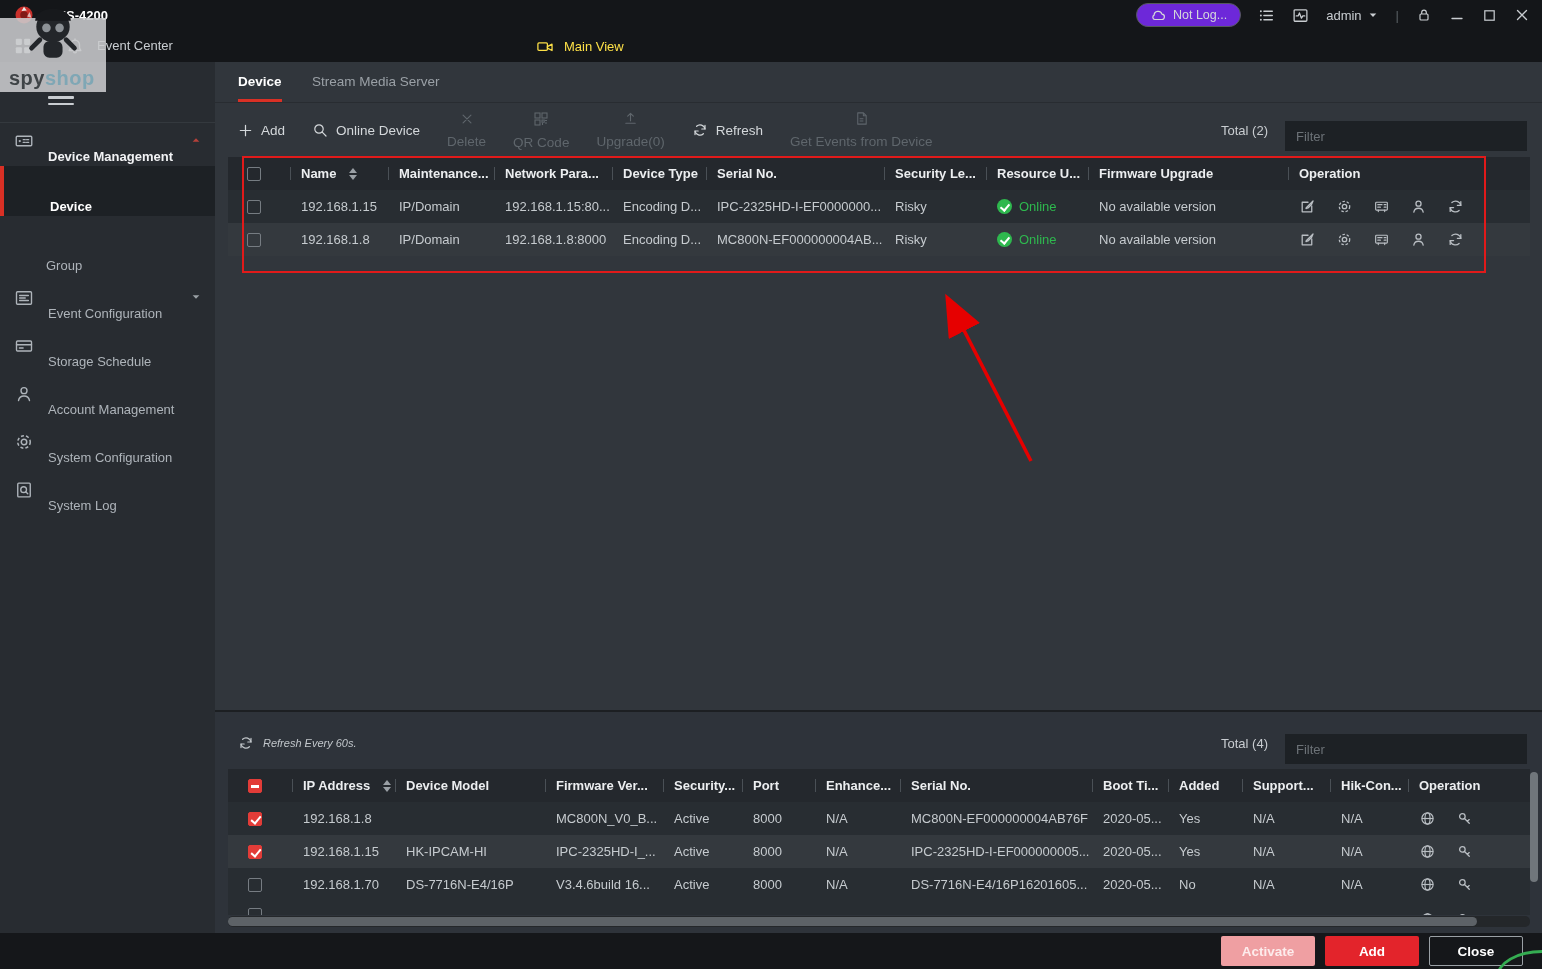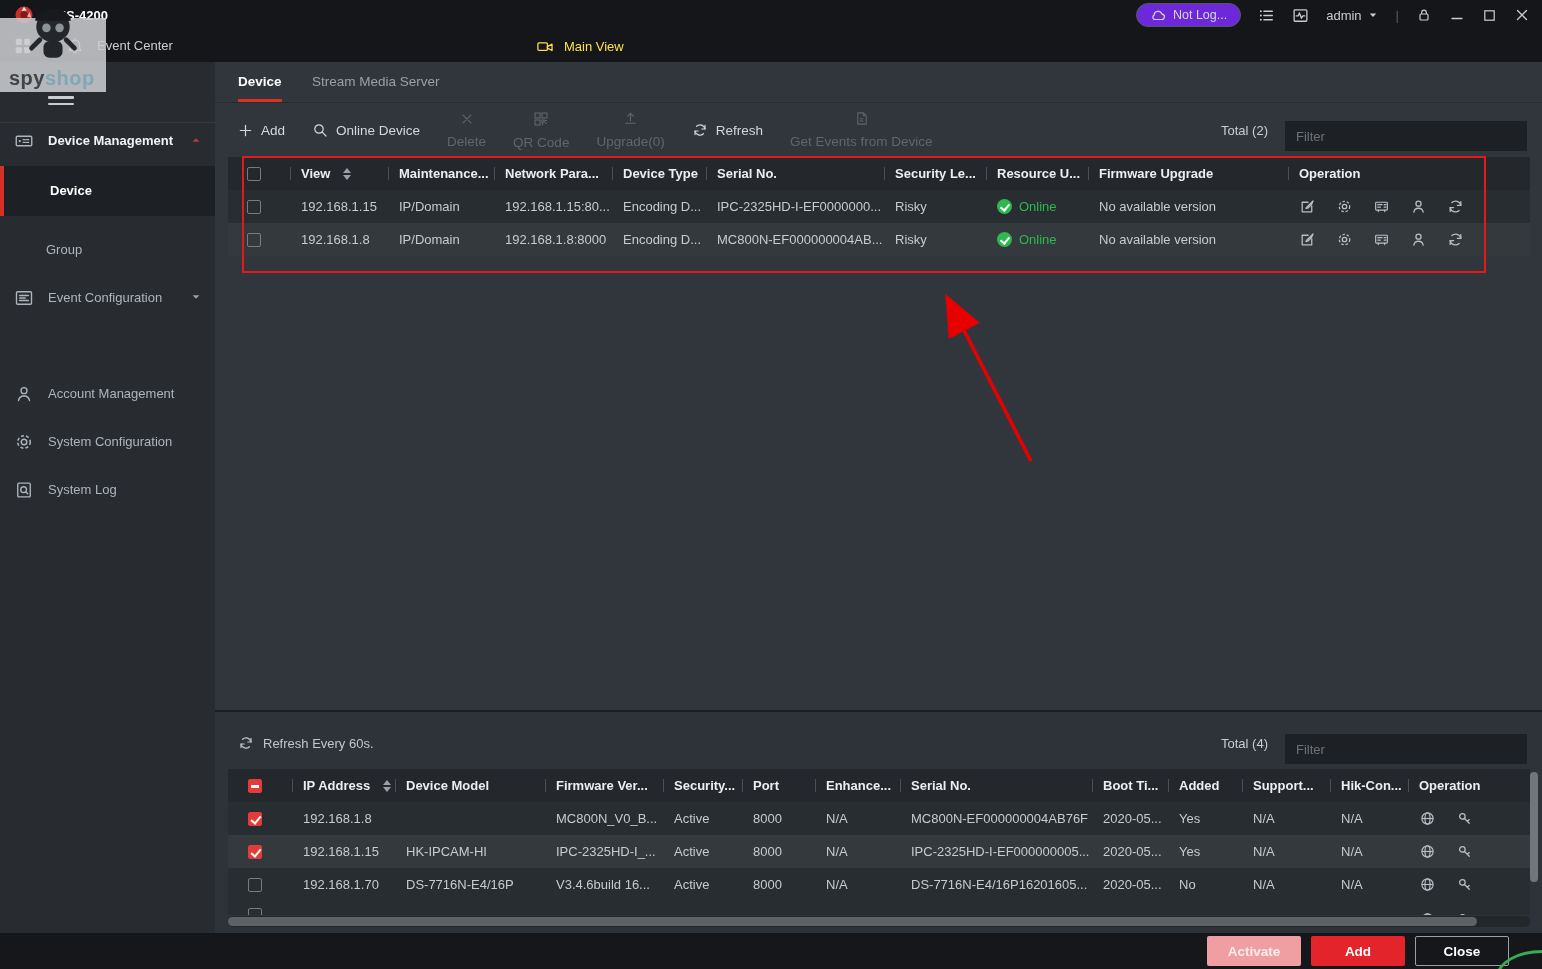--- a/index.html
+++ b/index.html
@@ -28,21 +28,21 @@
   .ec-label { position:absolute; left:97px; top:0; line-height:32px; color:#c9cdd1; font-size:13px; }
   .tab { position:absolute; top:0; height:32px; display:flex; align-items:center; gap:9px; padding:0 14px; color:#fde047; font-size:13px; }
   .tab.active { left:225px; width:289px; background:#3e434a; border-bottom:3px solid #d93025; color:#ffffff; font-weight:bold; }
   .tab.mainview { left:522px; }
   .tab .tlabel { white-space:nowrap; }
 
   
   .sidebar { position:absolute; left:0; top:62px; width:215px; bottom:36px; background:#282c31; z-index:2; }
   .side-item { position:absolute; left:0; right:0; height:36px; color:#aeb4ba; }
   .side-item .sic { position:absolute; left:14px; top:8px; color:#aeb4ba; }
-  .side-item .slbl { position:absolute; left:48px; top:0; line-height:36px; white-space:nowrap; }
+  .side-item .slbl { position:absolute; left:48px; top:16px; line-height:36px; white-space:nowrap; }
   .side-item .chev { position:absolute; right:13px; top:11px; }
   .si-dm { top:60px; border-top:1px solid #34393e; color:#f2f3f5; }
   .si-dm .slbl { font-weight:bold; }
   .si-device { top:104px; height:50px; background:#1d2125; border-left:4px solid #d93025; }
   .si-device .slbl { left:46px; line-height:50px; font-weight:bold; color:#ffffff; }
   .si-group .slbl, .si-device .slbl { left:46px; }
   .si-group { top:170px; }
   .si-ec { top:218px; } .si-ss { top:266px; } .si-am { top:314px; } .si-sc { top:362px; } .si-sl { top:410px; }
 
   
@@ -84,34 +84,34 @@
 
   .online { color:#2eb84e; display:flex; align-items:center; gap:7px; }
   .ok-ic { width:15px; height:15px; border-radius:50%; background:#2eb84e; position:relative; display:inline-block; flex:none; }
   .ok-ic::after { content:""; position:absolute; left:4.5px; top:2.5px; width:4px; height:7px; border:solid #fff; border-width:0 2px 2px 0; transform:rotate(40deg); }
 
   .opic { color:#b9bec3; display:inline-flex; margin-right:14px; }
 
   
   .bottom-panel { position:absolute; left:215px; top:710px; right:0; bottom:36px; background:#2e333a; border-top:2px solid #1c1f22; z-index:1; }
   .panel-head { position:absolute; left:13px; right:0; top:15px; height:32px; display:flex; align-items:center; }
-  .ph-refresh { display:flex; align-items:center; gap:9px; color:#c2c7cb; font-size:13px; margin-left:10px; }
+  .ph-refresh { display:flex; align-items:center; gap:9px; color:#c2c7cb; font-size:11px; margin-left:10px;font-style:italic; }
   .on-table { position:absolute; left:13px; top:57px; width:1302px; }
   .b-chk { width:64px; padding-left:20px; } .thead .b-chk::before { display:none; }
   .b-ip { width:103px; } .b-model { width:150px; } .b-fwv { width:118px; } .b-sec { width:79px; }
   .b-port { width:73px; } .b-enh { width:85px; } .b-serial { width:192px; } .b-boot { width:76px; }
   .b-added { width:74px; } .b-sup { width:88px; } .b-hik { width:78px; } .b-op { flex:1; }
   .trow.partial { height:14px; overflow:hidden; background:#282d32; }
 
   .hscroll { position:absolute; left:13px; top:205px; width:1249px; height:9px; border-radius:5px; background:#5d6267; }
   .hscroll-track { position:absolute; left:13px; top:204px; width:1302px; height:11px; background:#24272a; border-radius:5px; }
   .vscroll { position:absolute; right:4px; top:60px; width:8px; height:110px; border-radius:4px; background:#70767b; }
 
   
-  .footerbar { position:absolute; left:0; right:0; bottom:0; height:36px; background:#15171a; display:flex; align-items:center; justify-content:flex-end; gap:10px; padding-right:33px; z-index:6; }
+  .footerbar { position:absolute; left:0; right:0; bottom:0; height:36px; background:#15171a; display:flex; align-items:center; justify-content:flex-end; gap:10px; padding-right:19px; z-index:6; }
   .btn { height:30px; min-width:94px; border-radius:2px; border:none; font-family:"Liberation Sans",sans-serif; font-size:13.5px; font-weight:bold; display:flex; align-items:center; justify-content:center; padding:0 14px; }
   .btn-activate { background:#ef9fa2; color:#fdecec; }
   .btn-add { background:#e3242b; color:#ffffff; }
   .btn-close { background:transparent; border:1px solid #9aa0a5; color:#ffffff; }
 
   
   .anno-rect { position:absolute; left:242px; top:156px; width:1244px; height:117px; border:2px solid #e11a1a; z-index:40; pointer-events:none; }
   .anno-svg { position:absolute; left:0; top:0; z-index:41; pointer-events:none; }
   .green-arc { position:absolute; left:1496px; top:950px; width:92px; height:54px; border:3px solid #35ad52; border-radius:50%; z-index:45; pointer-events:none; }
 
@@ -254,20 +254,29 @@
             <path d="M4.5 6h7M4.5 8h4.5M4.5 10h7"></path>
           </svg>
       </span>
       <span class="slbl">Event Configuration</span>
       <span class="ic chev">
         <svg width="12" height="12" viewBox="0 0 16 16">
             <path d="M3.5 5.6L8 10.4l4.5-4.8z" fill="#9aa0a5"></path>
           </svg>
       </span>
     </div>
+    <div class="side-item si-ss">
+      <span class="ic sic">
+        <svg width="20" height="20" viewBox="0 0 16 16" fill="none" stroke="currentColor" stroke-width="1.1" stroke-linecap="round">
+            <rect x="2" y="4" width="12" height="8" rx=".8"></rect>
+            <path d="M2 7h12M4.3 9.6h3"></path>
+          </svg>
+      </span>
+      <span class="slbl">Storage Schedule</span>
+    </div>
     <div class="side-item si-am">
       <span class="ic sic">
         <svg width="20" height="20" viewBox="0 0 16 16" fill="none" stroke="currentColor" stroke-width="1.1" stroke-linecap="round">
             <circle cx="8" cy="5.3" r="2.4"></circle>
             <path d="M3.6 13.2a4.5 4.5 0 0 1 8.8 0"></path>
           </svg>
       </span>
       <span class="slbl">Account Management</span>
     </div>
     <div class="side-item si-sc">
@@ -364,21 +373,21 @@
     <span class="tb-total">Total (2)</span>
     <input class="filter-input" type="text" placeholder="Filter" style="">
   </div>
 
   <div class="dev-table">
     <div class="trow thead">
       <div class="cell c-chk">
           <span class="cb"></span>
         </div>
       <div class="cell c-name">
-        <span>View</span>
+        <span>Name</span>
         <span class="sort">
             <i class="up"></i>
             <i class="dn"></i>
           </span>
       </div>
       <div class="cell c-conn">
           <span>Maintenance...</span>
         </div>
       <div class="cell c-net">
           <span>Network Para...</span>

